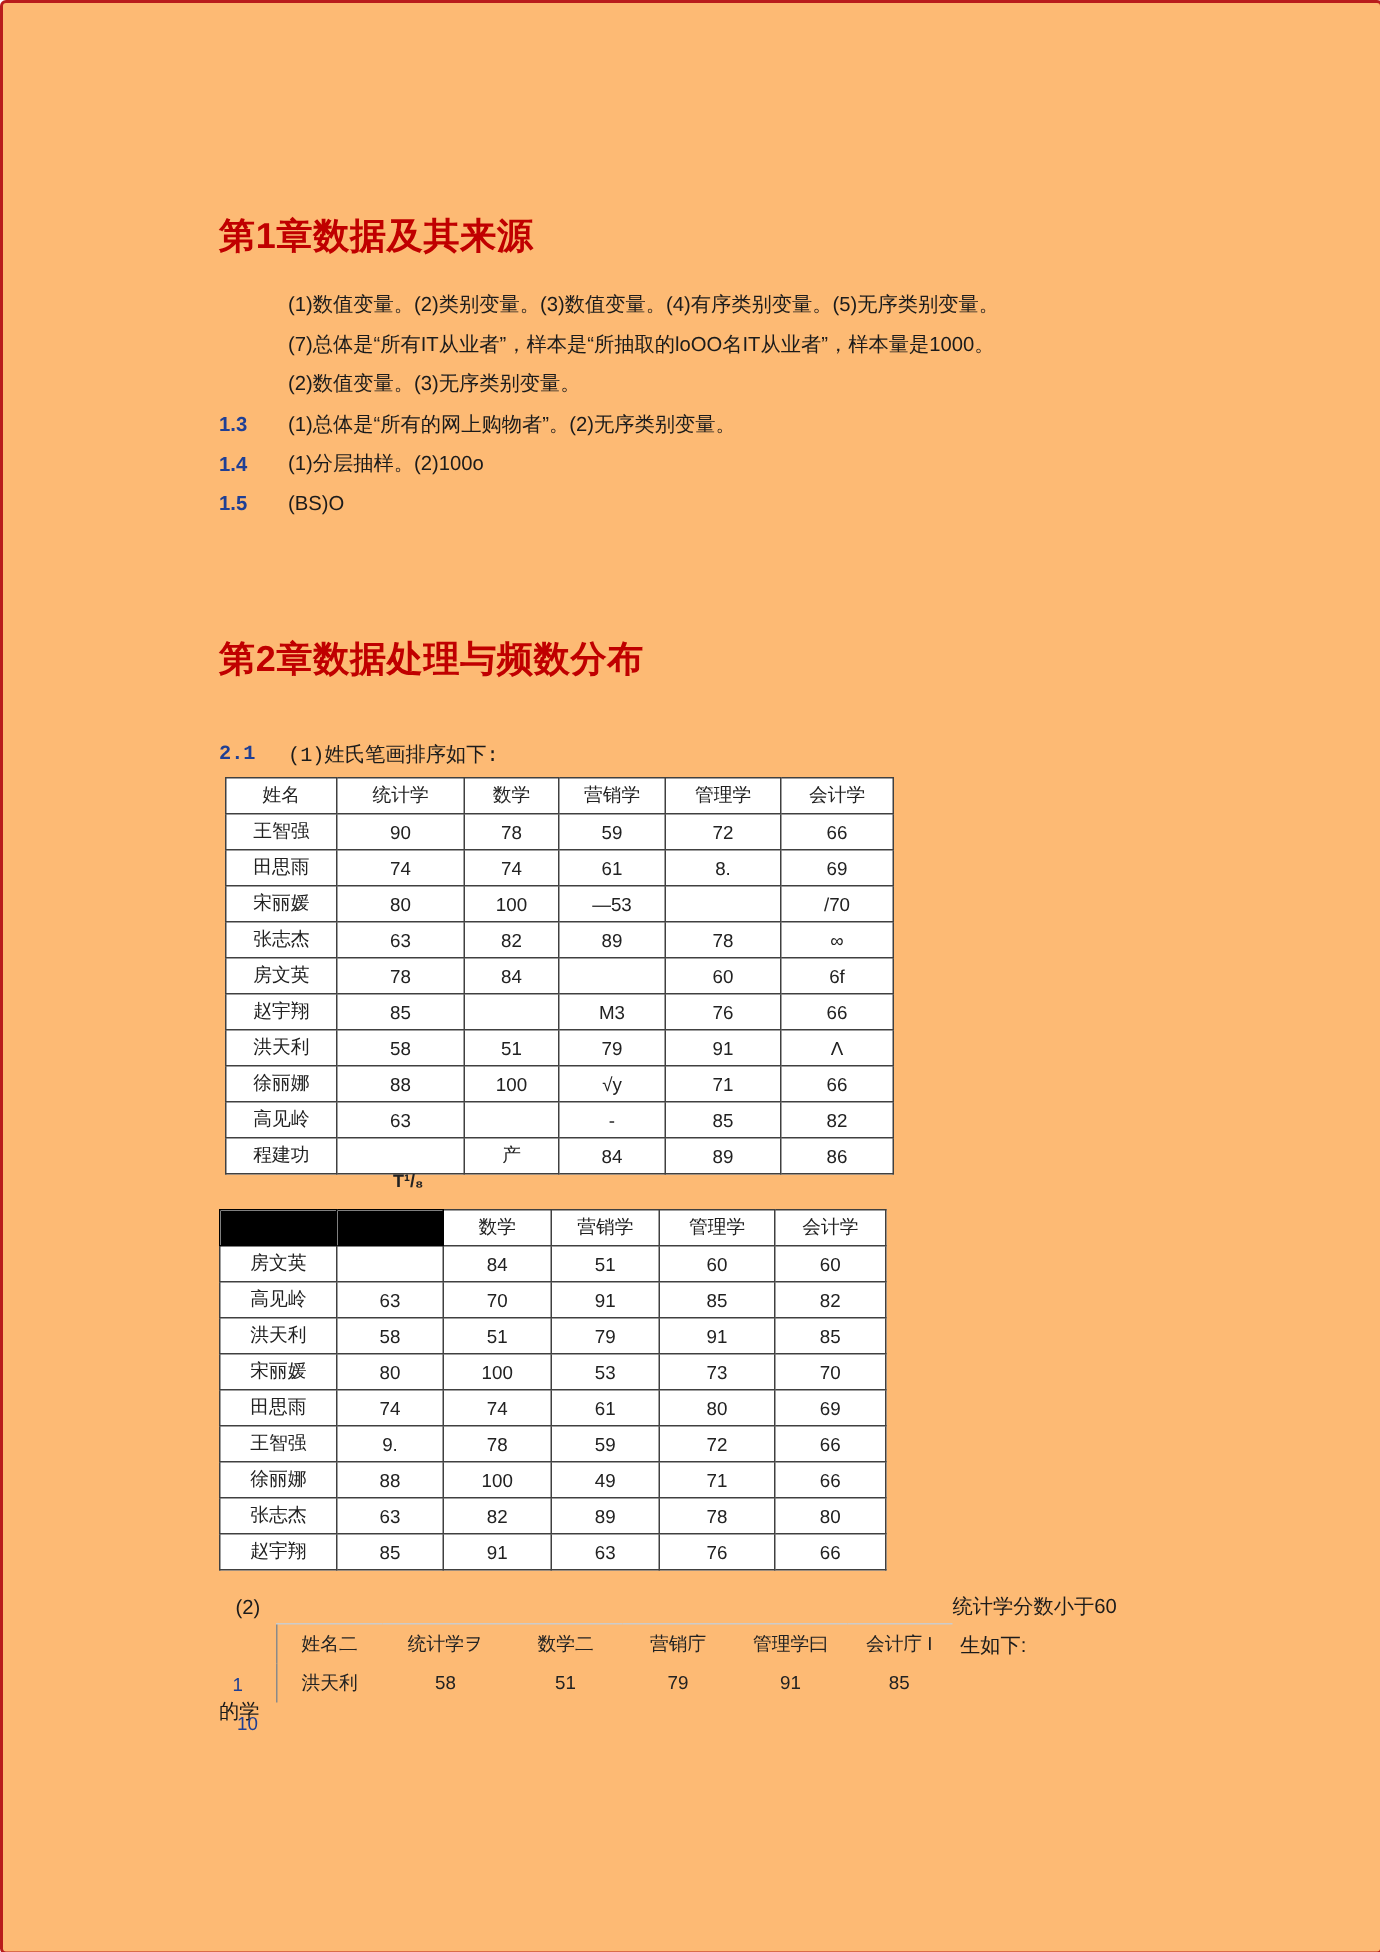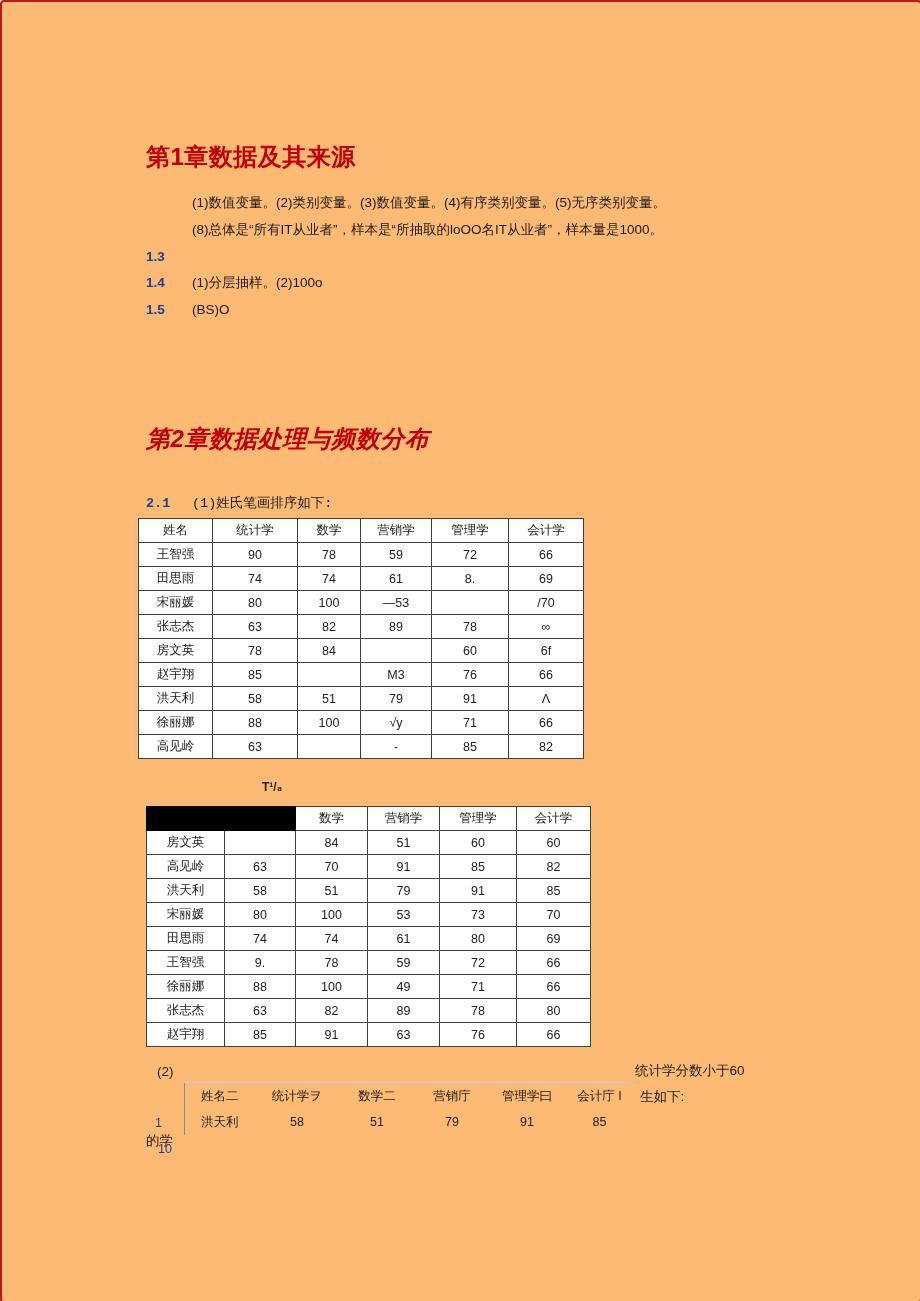--- a/index.html
+++ b/index.html
@@ -20,21 +20,21 @@
     position: absolute;
     left: 144px;
     margin: 0;
     color: #c00000;
     font-size: 24px;
     font-weight: bold;
     letter-spacing: 0.5px;
     white-space: nowrap;
   }
   #chapter1-title { top: 139px; }
-  #chapter2-title { top: 421px; font-style: italic; }
+  #chapter2-title { top: 421px; }
 
   .answers { position: absolute; left: 144px; top: 188px; }
   .answer-line {
     display: flex;
     align-items: center;
     height: 26.5px;
     font-size: 13.5px;
     color: #1b1b1b;
     white-space: nowrap;
   }
@@ -57,21 +57,21 @@
   .score-table th, .score-table td {
     border: 1px solid #404040;
     font-weight: normal;
     font-size: 12.5px;
     text-align: center;
     height: 23px;
     padding: 0 2px;
     overflow: hidden;
     white-space: nowrap;
   }
-  #table1 { left: 136px; top: 516px; width: 445px; }
+  #table1 { left: 148px; top: 516px; width: 445px; }
   #table2 { left: 144px; top: 804px; width: 444px; }
   #table2 th.redacted { background: #000000; border-color: #000000; color: #000000; }
 
   #table2-caption {
     position: absolute;
     left: 260px;
     top: 778px;
     font-size: 12px;
     font-weight: bold;
     color: #222222;
@@ -129,24 +129,29 @@
 
   <h1 class="chapter-title" id="chapter1-title">第1章数据及其来源</h1>
 
   <div class="answers">
     <div class="answer-line">
       <span class="answer-num"></span>
       <span class="answer-text">(1)数值变量。(2)类别变量。(3)数值变量。(4)有序类别变量。(5)无序类别变量。</span>
     </div>
     <div class="answer-line">
       <span class="answer-num"></span>
-      <span class="answer-text">(8)总体是“所有IT从业者”，样本是“所抽取的loOO名IT从业者”，样本量是1000。</span>
+      <span class="answer-text">(7)总体是“所有IT从业者”，样本是“所抽取的loOO名IT从业者”，样本量是1000。</span>
+    </div>
+    <div class="answer-line">
+      <span class="answer-num"></span>
+      <span class="answer-text">(2)数值变量。(3)无序类别变量。</span>
     </div>
     <div class="answer-line">
       <span class="answer-num">1.3</span>
+      <span class="answer-text">(1)总体是“所有的网上购物者”。(2)无序类别变量。</span>
     </div>
     <div class="answer-line">
       <span class="answer-num">1.4</span>
       <span class="answer-text">(1)分层抽样。(2)100o</span>
     </div>
     <div class="answer-line">
       <span class="answer-num">1.5</span>
       <span class="answer-text">(BS)O</span>
     </div>
   </div>
@@ -243,20 +248,28 @@
           <td>66</td>
         </tr>
         <tr>
           <td>高见岭</td>
           <td>63</td>
           <td></td>
           <td>-</td>
           <td>85</td>
           <td>82</td>
         </tr>
+        <tr>
+          <td>程建功</td>
+          <td></td>
+          <td>产</td>
+          <td>84</td>
+          <td>89</td>
+          <td>86</td>
+        </tr>
       </tbody>
     </table>
 
   <div id="table2-caption">T¹/₈</div>
 
   <table class="score-table" id="table2">
     <colgroup>
       <col style="width:78px">
         <col style="width:71px">
         <col style="width:72px">

